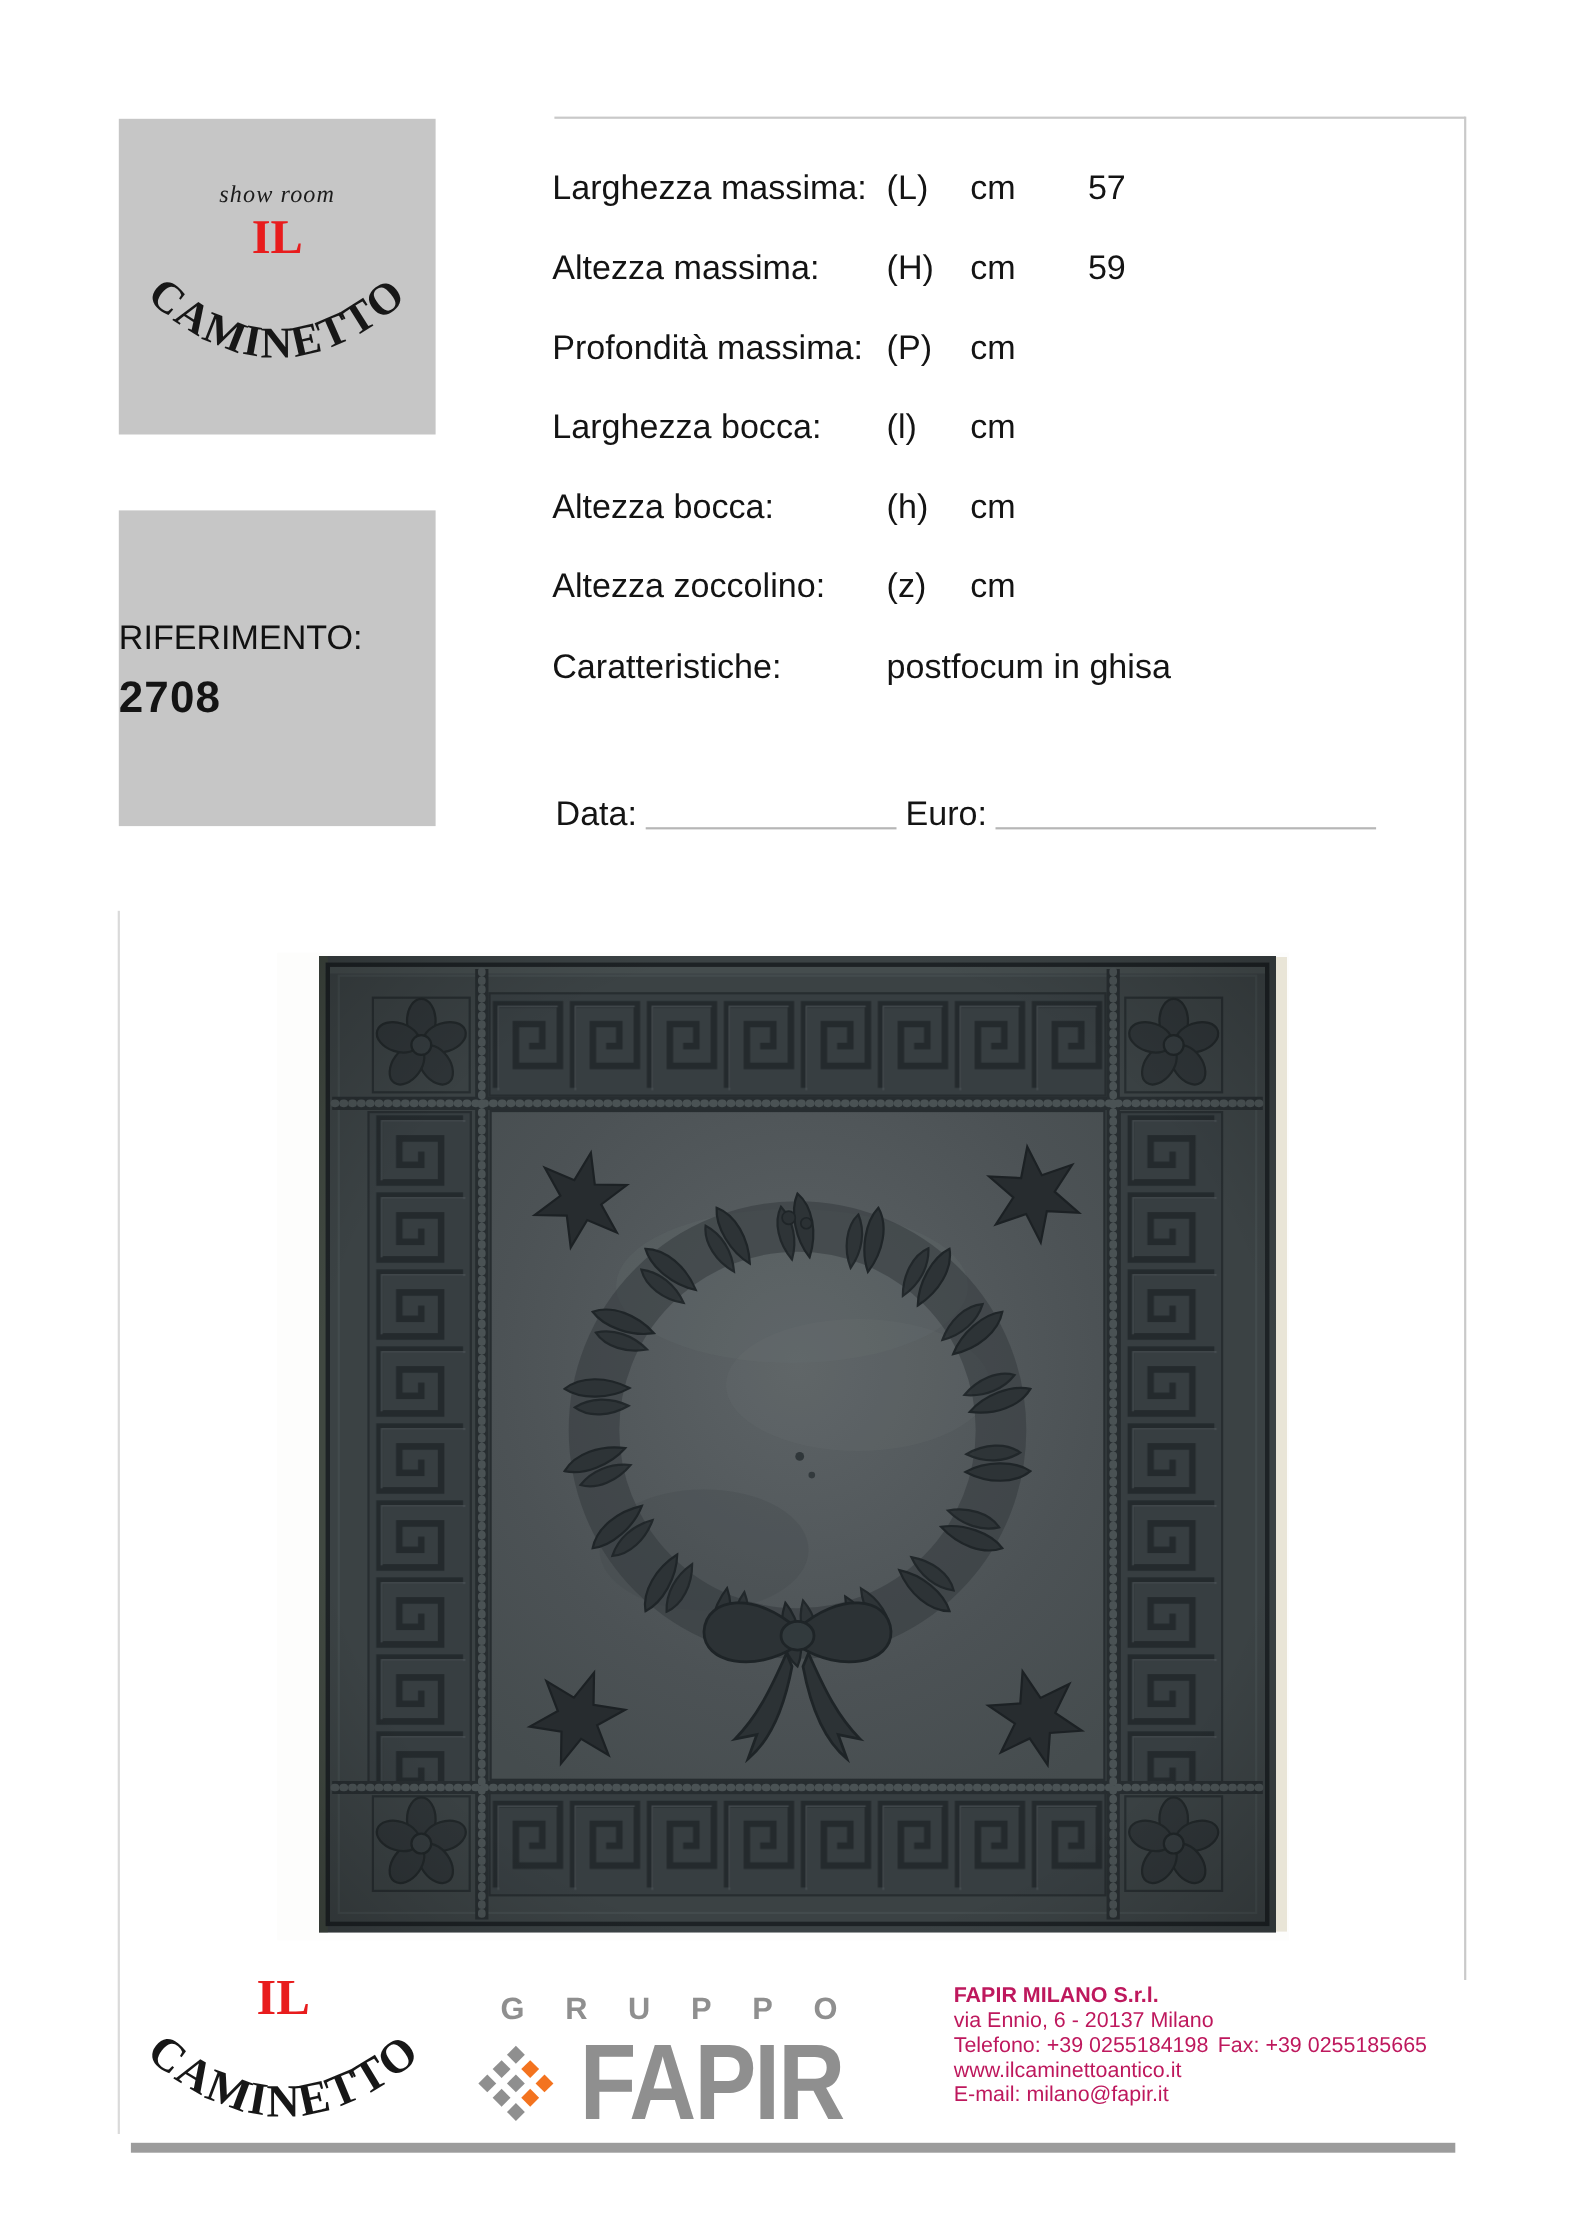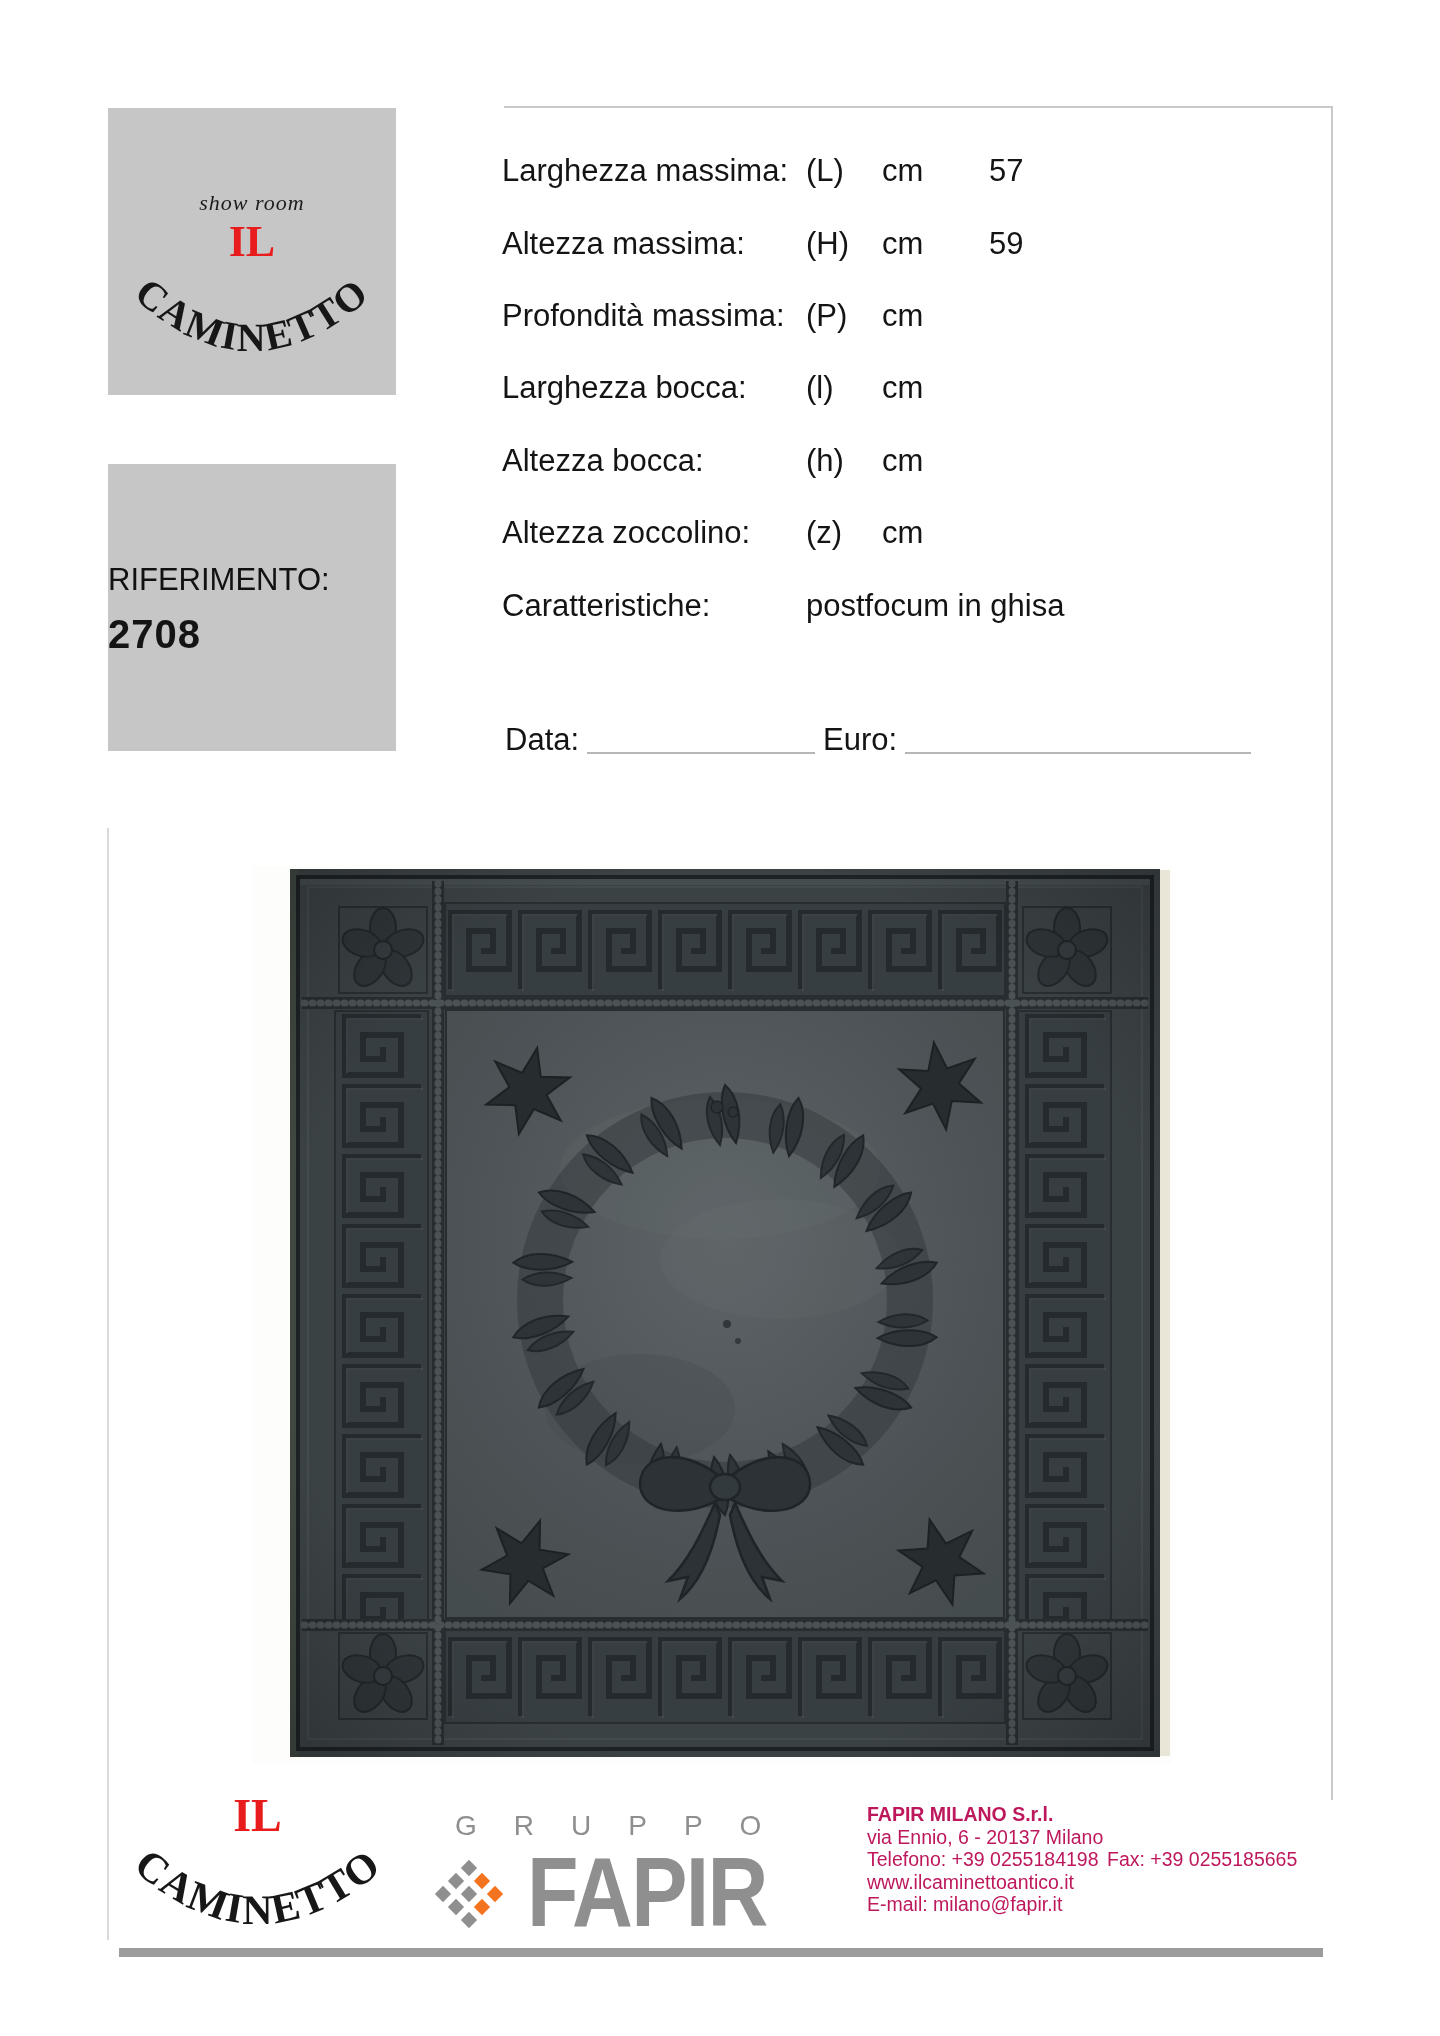--- a/index.html
+++ b/index.html
@@ -1,21 +1,21 @@
 <!DOCTYPE html>
 <html><head>
 <meta charset="utf-8">
 <style>
   html,body{margin:0;padding:0;background:#ffffff;}
   body{width:1440px;height:2036px;position:relative;font-family:"Liberation Sans","DejaVu Sans",sans-serif;color:#141414;overflow:hidden;}
   .abs{position:absolute;}
 
   
   .gray-box{position:absolute;left:108px;width:288px;height:287px;background:#c6c6c6;}
-  .logo-box{top:108px;display:flex;flex-direction:column;align-items:center;padding-top:82px;box-sizing:border-box;}
+  .logo-box{top:108px;display:flex;flex-direction:column;align-items:center;padding-top:56px;box-sizing:border-box;}
   .showroom{font-family:"Liberation Serif","DejaVu Serif",serif;font-style:italic;font-size:22px;letter-spacing:1px;color:#1c1c1c;}
   .il-red{font-family:"Liberation Serif","DejaVu Serif",serif;font-weight:bold;font-size:44px;color:#e81c1d;line-height:1;margin-top:4px;}
   .arc-svg{margin-top:-14px;}
   .ref-box{top:464px;display:flex;flex-direction:column;justify-content:center;padding-top:4px;box-sizing:border-box;}
   .ref-label{font-size:31px;color:#111;}
   .ref-number{font-size:40px;font-weight:bold;margin-top:14px;letter-spacing:1px;}
 
   
   .rule-top{left:504px;top:106px;width:828px;height:2px;background:#c9c9c9;}
   .rule-right{left:1331px;top:106px;width:2px;height:1694px;background:#c9c9c9;}
@@ -37,21 +37,21 @@
   .line-euro{width:346px;}
 
   
   .photo{left:252px;top:866px;width:920px;height:898px;background:#fdfdfc;}
   .plate-svg{position:absolute;left:38px;top:3px;}
   .photo-edge{position:absolute;left:908px;top:4px;width:10px;height:886px;background:#e9e5d7;}
 
   
   .footer-logo{left:115px;top:1793px;width:285px;display:flex;flex-direction:column;align-items:center;}
   .footer-il{font-family:"Liberation Serif","DejaVu Serif",serif;font-weight:bold;font-size:46px;color:#e81c1d;line-height:1;}
-  .gruppo{left:455px;top:1810px;font-size:28px;font-weight:normal;color:#8f8f8f;letter-spacing:37px;}
+  .gruppo{left:455px;top:1810px;font-size:28px;font-weight:bold;color:#8f8f8f;letter-spacing:37px;}
   .fapir{left:527px;top:1843px;font-size:98px;font-weight:bold;color:#8f8f8f;line-height:1;letter-spacing:-2px;transform:scaleX(.86);transform-origin:left top;}
   .diamond-logo{left:432px;top:1857px;}
   .contact{left:867px;top:1803px;font-size:19.5px;line-height:22.6px;color:#be185d;}
   .contact .bold{font-weight:bold;}
   .tel{display:inline-block;width:240px;}
 </style>
 </head>
 <body>
 
 <div class="abs rule-top"></div>

